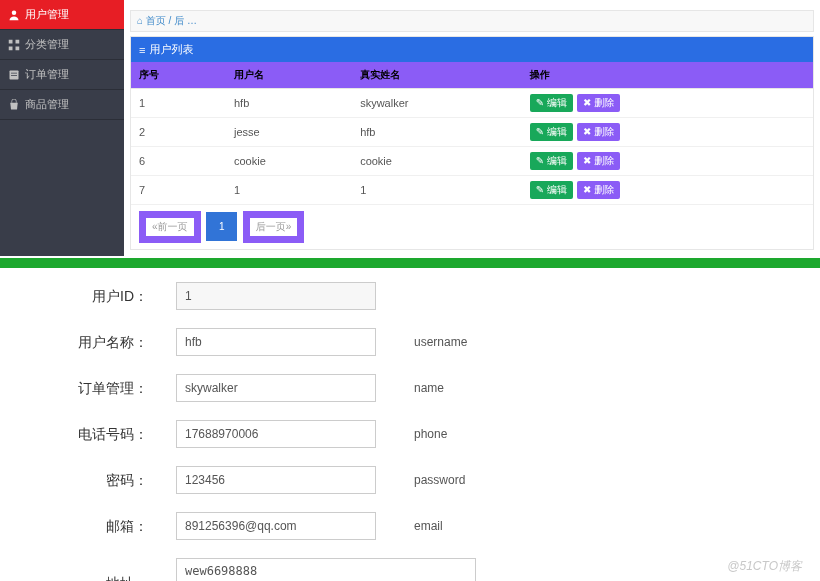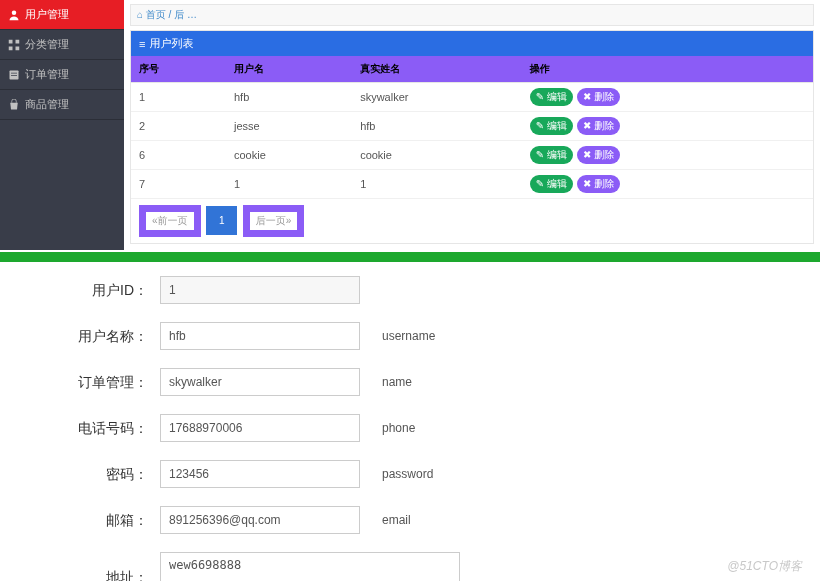--- a/index.html
+++ b/index.html
@@ -2,38 +2,38 @@
 <html><head>
   <meta charset="utf-8">
   <style>
     * { box-sizing: border-box; margin: 0; padding: 0; }
     body { font-family: "Microsoft YaHei", Arial, sans-serif; font-size: 12px; background: #fff; width: 820px; }
     .top-section { display: flex; }
     .sidebar { width: 124px; background: #393d49; min-height: 175px; }
     .sidebar-item { padding: 7px 8px; color: #c2c2c2; border-bottom: 1px solid #2b2e37; cursor: pointer; display: flex; align-items: center; font-size: 11px; }
     .sidebar-item.active { background: #e71e25; color: #fff; }
     .sidebar-icon { display: inline-block; width: 12px; height: 12px; margin-right: 5px; }
-    .main { flex: 1; padding: 4px 6px 6px 6px; }
+    .main { flex: 1; padding: 10px 6px 6px 6px; }
     .breadcrumb { color: #428bca; font-size: 10px; padding: 3px 6px; background: #f8f8f8; border: 1px solid #e6e6e6; }
     .breadcrumb .home-icon { color: #428bca; }
     .panel { border: 1px solid #e6e6e6; margin-top: 4px; }
     .panel-header { background: #2a6de3; color: #fff; padding: 5px 8px; font-size: 11px; display: flex; align-items: center; }
     .panel-header-icon { margin-right: 4px; }
     .tbl { width: 100%; border-collapse: collapse; }
     .tbl th { background: #8b5cf6; text-align: left; padding: 6px 8px; font-size: 10px; font-weight: bold; border-bottom: 1px solid #e6e6e6; }
     .tbl td { padding: 5px 8px; font-size: 11px; color: #555; border-bottom: 1px solid #f0f0f0; }
-    .btn-small { display: inline-block; padding: 2px 6px; color: #fff; font-size: 10px; border-radius: 9px; margin-right: 4px; cursor: pointer; }
+    .btn-small { display: inline-block; padding: 2px 6px; color: #fff; font-size: 10px; border-radius: 2px; margin-right: 4px; cursor: pointer; }
     .btn-edit { background: #18a85a; }
     .btn-delete { background: #8b5cf6; }
     .pager { padding: 6px 8px; }
     .pager span { display: inline-block; border: 7px solid #8b5cf6; padding: 2px 6px; font-size: 10px; color: #999; margin-right: 2px; cursor: pointer; }
     .pager .current { background: #3174d7; color: #fff; border-color: #3174d7; }
     .green-bar { height: 10px; background: #1da82e; margin-top: 2px; }
     .form-section { padding: 14px 0 20px 0; }
-    .form-row { display: flex; align-items: center; margin-bottom: 18px; }
+    .form-row { display: flex; align-items: center; margin-bottom: 18px; gap: 16px; }
     .form-label { width: 160px; text-align: right; font-size: 14px; color: #333; padding-right: 12px; line-height: 28px; }
     .form-input { width: 200px; height: 28px; border: 1px solid #ccc; padding: 3px 8px; font-size: 12px; color: #555; }
     .form-textarea { width: 300px; height: 50px; border: 1px solid #ccc; padding: 5px 8px; font-size: 12px; color: #555; resize: none; }
     .form-input.readonly { background: #f7f7f7; }
     .form-hint { font-size: 12px; color: #555; margin-left: 22px; line-height: 28px; }
     .watermark { position: fixed; right: 18px; bottom: 6px; color: #c8c8c8; font-size: 12px; font-style: italic; }
   </style>
 </head>
 <body>
 

